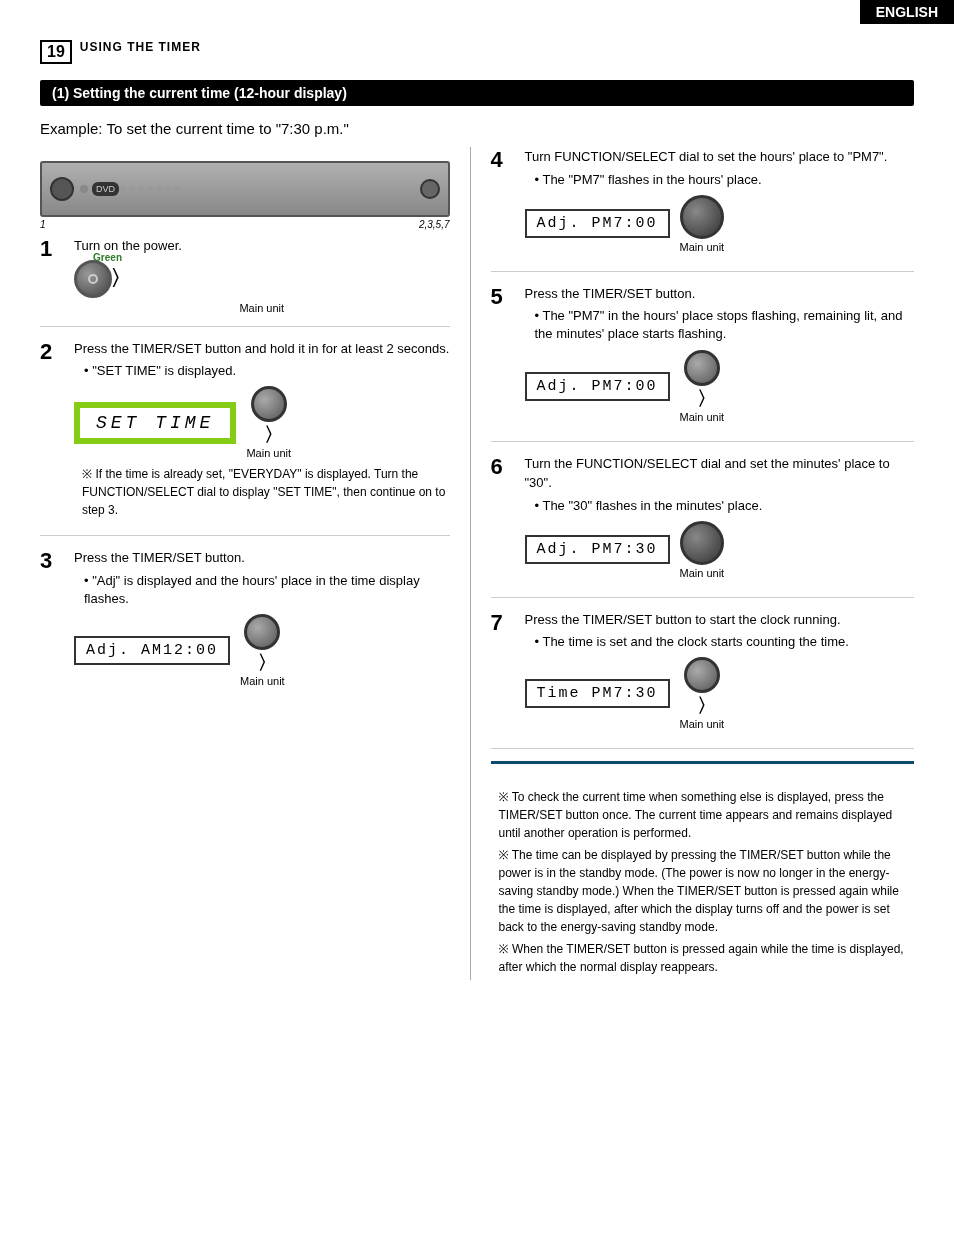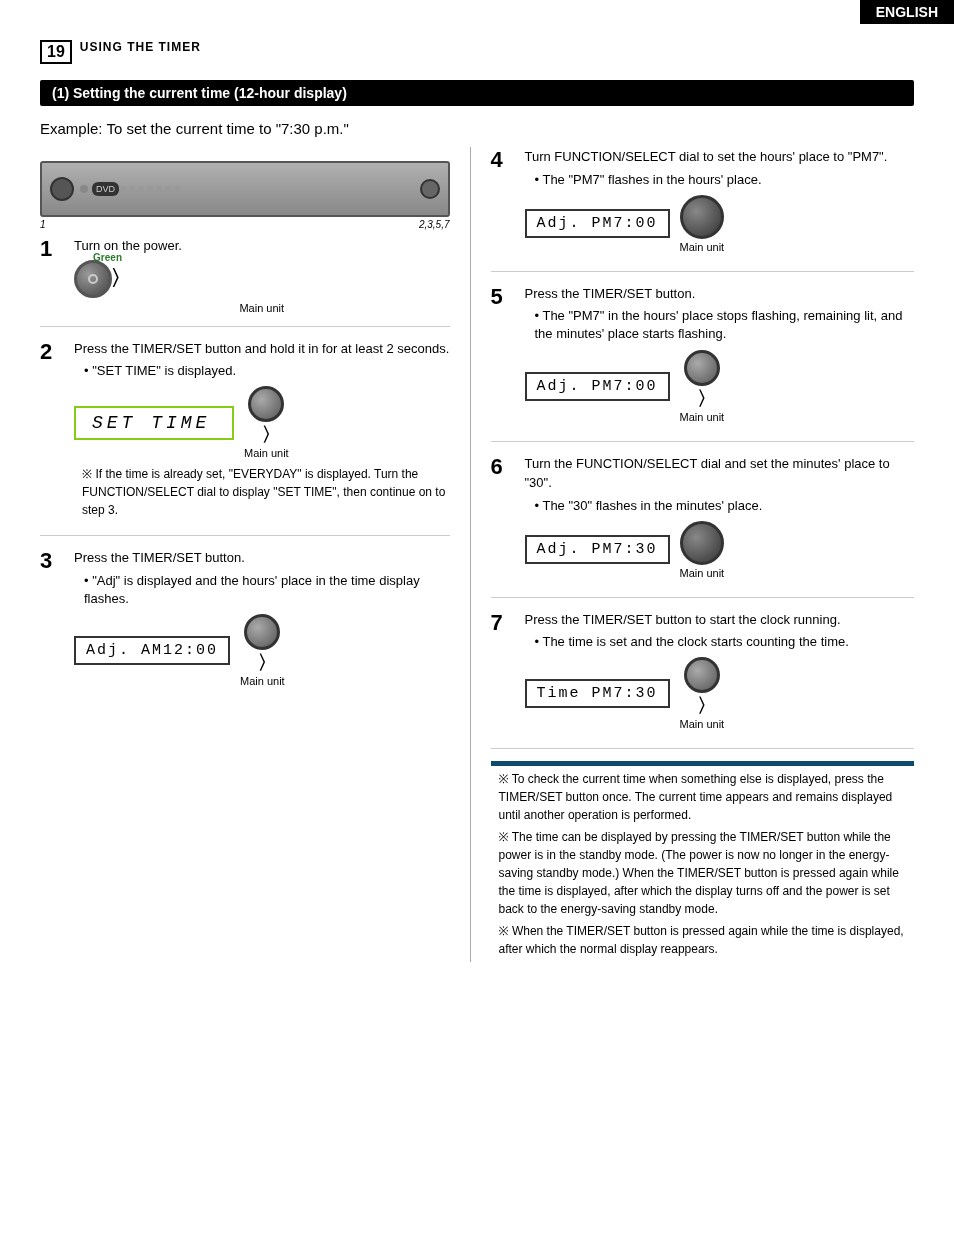--- a/index.html
+++ b/index.html
@@ -177,27 +177,27 @@
       line-height: 1.5;
       margin-bottom: 4px;
     }
     .note-sym {
       font-size: 12px;
     }
 
     
     .notes-section {
       margin-top: 10px;
-      padding-top: 4px;
-      border-top: 5px solid #0c4a6e;
+      padding-top: 24px;
+      border-top: 3px solid #0c4a6e;
     }
 
     
     .set-time-display {
-      border: 2px solid #84cc16;
+      border: 6px solid #84cc16;
       display: inline-block;
       padding: 5px 16px;
       font-family: 'Courier New', monospace;
       font-size: 18px;
       background: #fff;
       letter-spacing: 4px;
       min-width: 160px;
       font-style: italic;
     }
 

